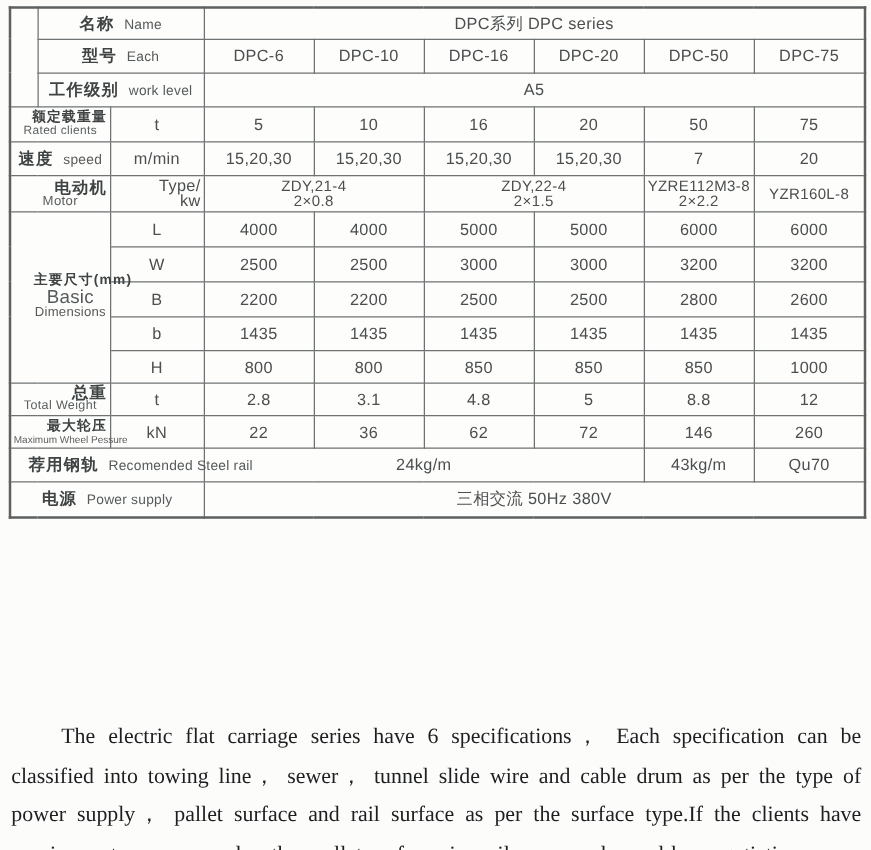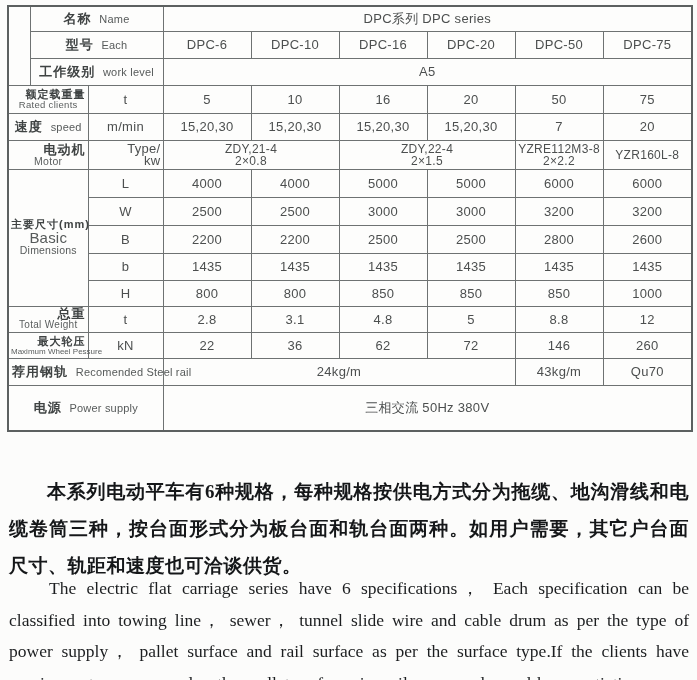--- a/index.html
+++ b/index.html
@@ -34,21 +34,21 @@
   table.spec{border:2px solid #5c6060;}
   td.lbl{font-size:12px;}
   .zh{font-weight:bold;color:#3f4343;font-size:13px;letter-spacing:1px;}
   .en{color:#565a5a;font-size:11px;letter-spacing:.2px;}
   .sub{font-size:9.5px;line-height:10px;color:#5a5e5e;display:block;}
   .sub-tiny{font-size:8px;line-height:9px;color:#5a5e5e;display:block;letter-spacing:0;}
   .two-line div{line-height:12px;text-align:right;}
   td.unitcell{font-size:12px;}
   td.narrowcol{border-right:1px solid #6e7272;}
   .motor-val div{line-height:12px;font-size:12px;}
-  .dimlabel div{line-height:13px;}
+  .dimlabel div{line-height:13px;margin-left:16px;}
 
   
   .para-zh{
     position:absolute;
     left:9px;top:468px;width:680px;
     font-family:"Liberation Serif", serif;
     font-weight:bold;
     font-size:19px;
     line-height:37px;
     color:#151719;
@@ -246,36 +246,35 @@
       <td class="unitcell">kN</td>
       <td>22</td>
       <td>36</td>
       <td>62</td>
       <td>72</td>
       <td>146</td>
       <td>260</td>
     </tr>
 
     <tr style="height:27px">
-      <td class="lbl" colspan="3" style="text-align:center;padding-left:3px">
+      <td class="lbl" colspan="3" style="text-align:center;padding-left:14px">
         <span class="zh">荐用钢轨</span>&nbsp;
         <span class="en">Recomended Steel rail</span>
       </td>
       <td colspan="4">24kg/m</td>
       <td>43kg/m</td>
       <td>Qu70</td>
     </tr>
 
-    <tr style="height:46px">
+    <tr style="height:29px">
       <td class="lbl" colspan="3">
         <span class="zh">电源</span>&nbsp;
         <span class="en">Power supply</span>
       </td>
       <td colspan="6">三相交流  50Hz  380V</td>
     </tr>
   </tbody>
     </table>
 
-  <p class="para-zh">本系列电动平车有6种规格，每种规格按供电方式分为拖缆、地沟滑线和电缆卷筒三种，按台面形式分为板台面和轨台面两种。如用户需要，其它户台面尺寸、轨距和速度也可洽谈供货。</p>
 
   <p class="para-en">The electric flat carriage series have 6 specifications， Each specification can be classified into towing line， sewer， tunnel slide wire and cable drum as per the type of power supply， pallet surface and rail surface as per the surface type.If the clients have requirement,we can supply other pallet surface size,rail space and speed by negotiation</p>
 
 </div>
 
 </body></html>

